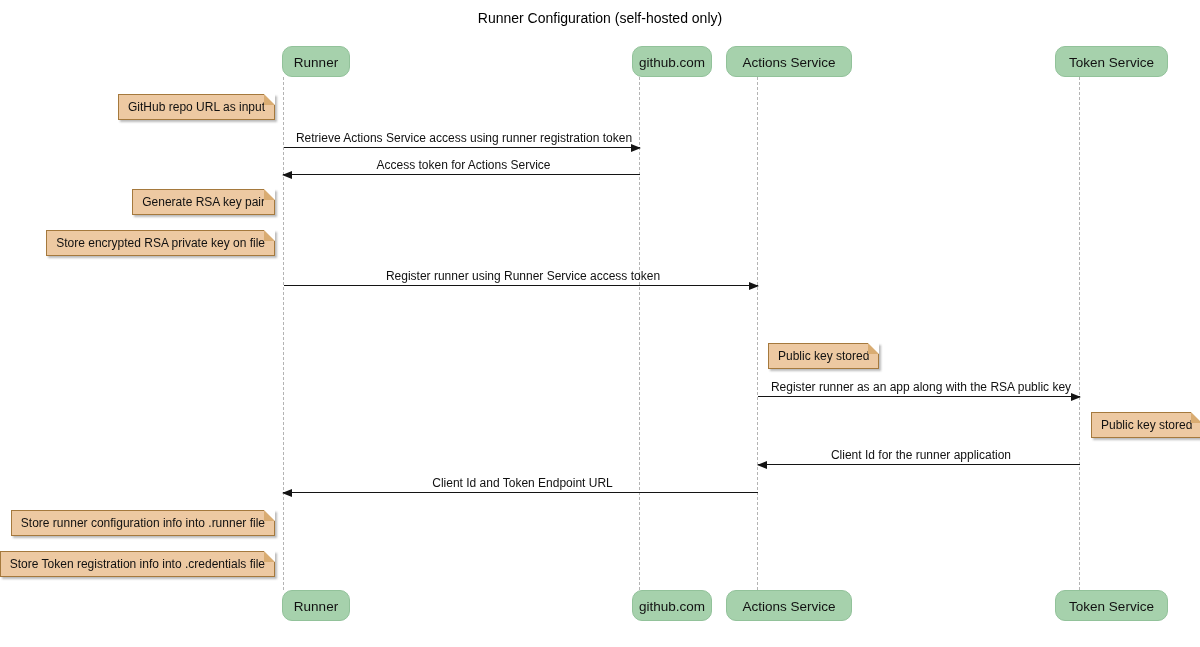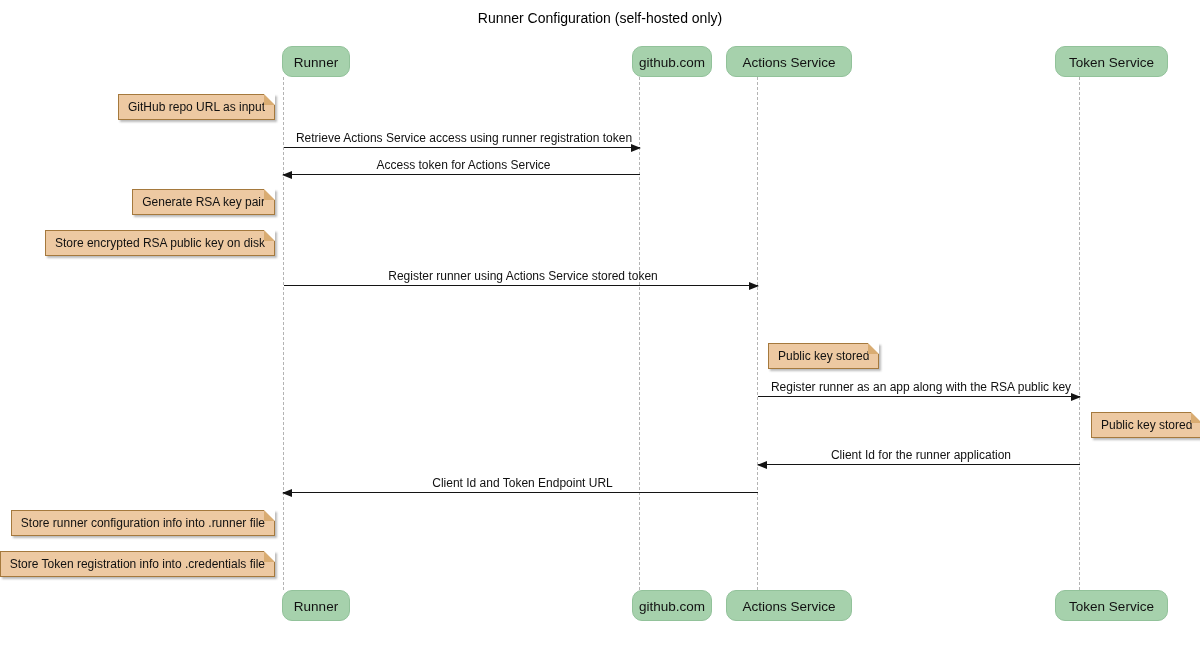--- a/index.html
+++ b/index.html
@@ -116,21 +116,21 @@
     <div class="ahead right"></div>
   </div>
 
   <div class="msg" style="left:283px;top:157px;width:357px">
     <div class="mlabel">Access token for Actions Service</div>
     <div class="mline"></div>
     <div class="ahead left"></div>
   </div>
 
   <div class="msg" style="left:284px;top:268px;width:474px">
-    <div class="mlabel">Register runner using Actions Service stored token</div>
+    <div class="mlabel">Register runner using Runner Service access token</div>
     <div class="mline"></div>
     <div class="ahead right"></div>
   </div>
 
   <div class="msg" style="left:758px;top:379px;width:322px">
     <div class="mlabel">Register runner as an app along with the RSA public key</div>
     <div class="mline"></div>
     <div class="ahead right"></div>
   </div>
 
@@ -141,19 +141,19 @@
   </div>
 
   <div class="msg" style="left:283px;top:475px;width:475px">
     <div class="mlabel">Client Id and Token Endpoint URL</div>
     <div class="mline"></div>
     <div class="ahead left"></div>
   </div>
 
   <div class="note" style="right:925px;top:94px">GitHub repo URL as input</div>
   <div class="note" style="right:925px;top:189px">Generate RSA key pair</div>
-  <div class="note" style="right:925px;top:230px">Store encrypted RSA public key on disk</div>
+  <div class="note" style="right:925px;top:230px">Store encrypted RSA private key on file</div>
   <div class="note" style="left:768px;top:343px">Public key stored</div>
   <div class="note" style="left:1091px;top:412px">Public key stored</div>
   <div class="note" style="right:925px;top:510px">Store runner configuration info into .runner file</div>
   <div class="note" style="right:925px;top:551px">Store Token registration info into .credentials file</div>
 
 </div>
 
 </body></html>

